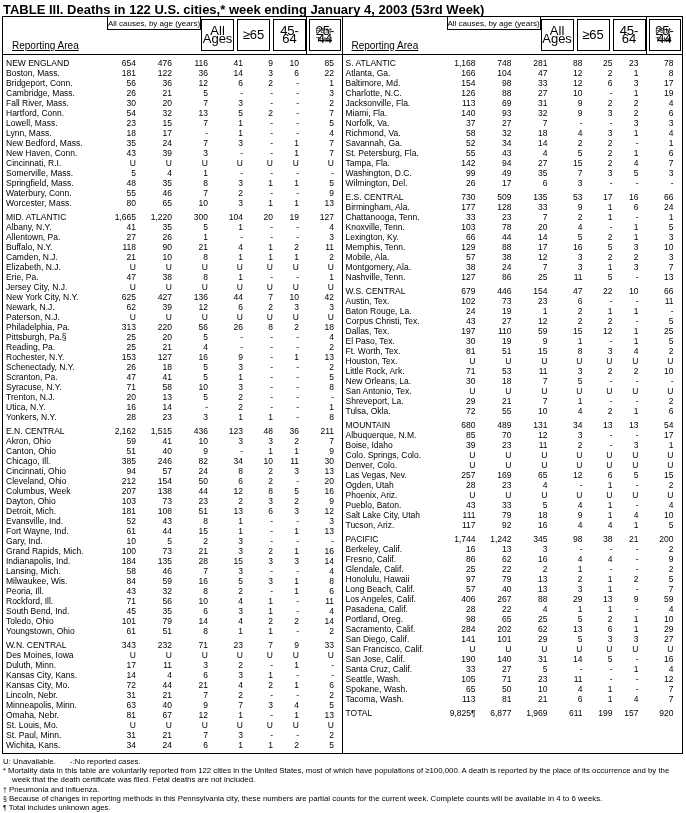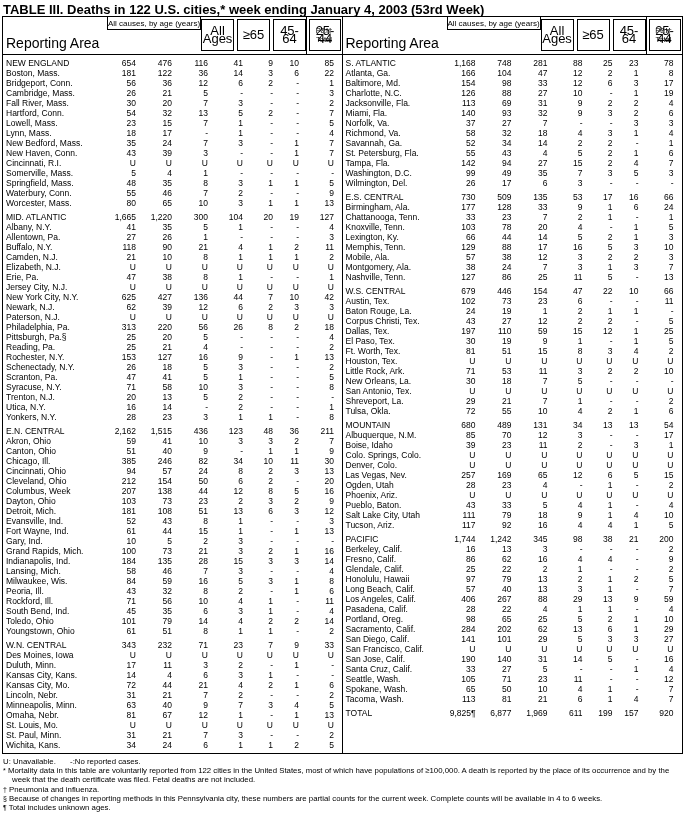--- a/index.html
+++ b/index.html
@@ -16,21 +16,21 @@
   }
   .table-frame{
     position:absolute;left:2px;top:16px;width:681px;height:738px;
     border:1.5px solid #000;display:flex;overflow:hidden;background:#fff;
   }
   .half{width:50%;display:flex;flex-direction:column;overflow:hidden;}
   .half.left{border-right:1px solid #000;}
   
   .hdr{height:38px;border-bottom:1.5px solid #000;display:flex;flex:none;}
   .h-name{width:104px;position:relative;}
-  .h-name span{position:absolute;left:3px;bottom:3px;font-size:14px;}
+  .h-name span{position:absolute;left:9px;bottom:3px;font-size:10px;text-decoration:underline;}
   .h-mid{width:199px;display:flex;flex-direction:row;}
   .h-span{
     height:13px;border:1px solid #000;border-top:none;
     display:flex;align-items:center;justify-content:center;
     font-size:8px;white-space:nowrap;
   }
   .h-boxes{flex:1;display:flex;padding-top:2px;padding-bottom:3px;}
   .h-cell{
     border:1px solid #000;margin-right:3px;
     display:flex;align-items:center;justify-content:center;text-align:center;

